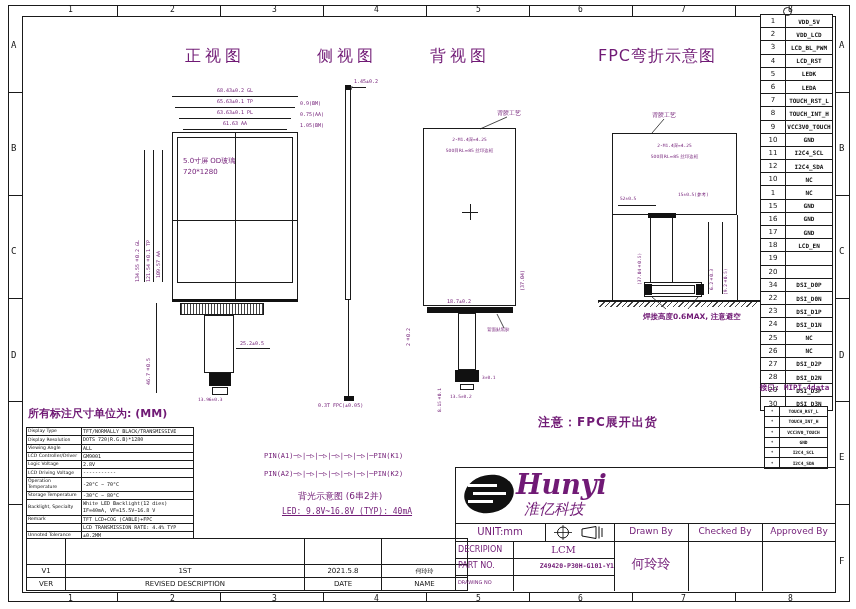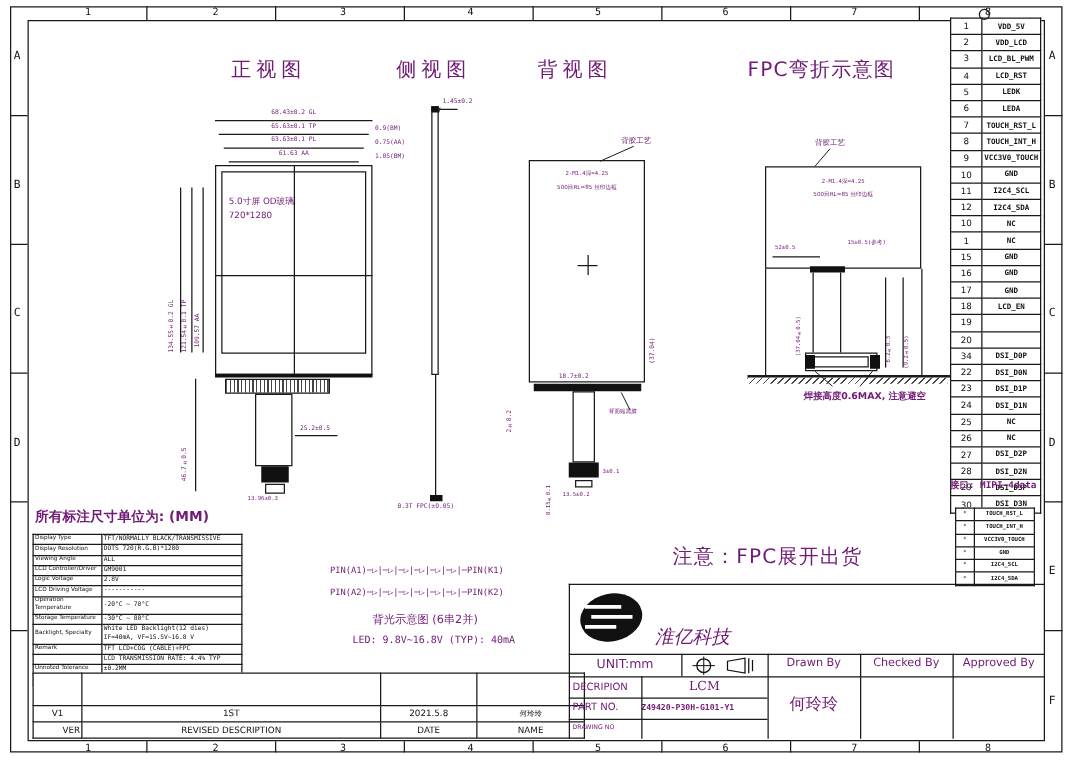--- a/index.html
+++ b/index.html
@@ -84,26 +84,26 @@
   <div class="t" style="left:652px;top:112px;font-size:6px">背胶工艺</div>
   <div class="t dim45 mono" style="left:612px;top:144px;width:125px;text-align:center">2-M1.4深=4.25</div>
   <div class="t dim45" style="left:612px;top:155px;width:125px;text-align:center">500目RL=85 丝印边框</div>
   <div class="t dim45 mono" style="left:620px;top:197px">52±0.5</div>
   <div class="t dim45 mono" style="left:678px;top:193px">15±0.5(参考)</div>
   <div class="t dim45 mono vt" style="left:710px;top:230px;height:60px">6.2±0.3</div>
   <div class="t dim45 mono vt" style="left:724px;top:225px;height:70px">(9.2±0.5)</div>
   <div class="t dim45 mono vt" style="left:638px;top:230px;height:55px">(37.04±0.5)</div>
   <div class="t" style="left:643px;top:313px;font-size:7.5px;font-weight:bold">焊接高度0.6MAX, 注意避空</div>
 
-  <div class="t" style="left:538px;top:436px;font-size:16px;font-weight:normal;letter-spacing:1px">注意：FPC展开出货</div>
+  <div class="t" style="left:538px;top:416px;font-size:12px;font-weight:bold;letter-spacing:1px">注意：FPC展开出货</div>
 
   <div class="t mono" style="left:264px;top:453px;font-size:7px"><span>PIN(A1)</span><span>─▷|─▷|─▷|─▷|─▷|─▷|─</span><span>PIN(K1)</span></div>
   <div class="t mono" style="left:264px;top:471px;font-size:7px"><span>PIN(A2)</span><span>─▷|─▷|─▷|─▷|─▷|─▷|─</span><span>PIN(K2)</span></div>
   <div class="t" style="left:298px;top:492px;font-size:9px">背光示意图 (6串2并)</div>
-  <div class="t mono" style="left:282px;top:508px;font-size:8px;">LED: 9.8V~16.8V (TYP): 40mA</div>
+  <div class="t mono" style="left:282px;top:508px;font-size:8px;text-decoration:underline">LED: 9.8V~16.8V (TYP): 40mA</div>
 
   <div class="t" style="left:28px;top:408px;font-size:11px;font-weight:bold">所有标注尺寸单位为: (MM)</div>
 
   <table class="dtab" id="pin-tab">
       <tbody id="pin-body">
         <tr>
           <td class="pn">1</td>
           <td class="pv">VDD_5V</td>
         </tr>
         <tr>
@@ -318,55 +318,56 @@
           <td style="width:74px;"></td>
           <td style="width:83px;"></td>
         </tr>
         <tr style="height:13px">
           <td style="width:36px;">V1</td>
           <td style="width:236px;">1ST</td>
           <td style="width:74px;">2021.5.8</td>
           <td style="width:83px;font-size:6px;">何玲玲</td>
         </tr>
         <tr style="height:13px">
-          <td style="width:36px;text-align:right;">VER</td>
+          <td style="width:36px;">VER</td>
           <td style="width:236px;">REVISED DESCRIPTION</td>
           <td style="width:74px;">DATE</td>
           <td style="width:83px;">NAME</td>
         </tr>
       </tbody>
     </table>
 
   <div class="abs" style="left:462px;top:471px">
     <svg width="58" height="48" viewBox="0 0 58 48">
       <ellipse cx="27" cy="23" rx="25" ry="19" fill="#111" transform="rotate(-12 27 23)"></ellipse>
       <rect x="6" y="13" width="29" height="3" fill="#fff"></rect>
       <rect x="11" y="21" width="33" height="3" fill="#fff"></rect>
       <rect x="6" y="29" width="25" height="3" fill="#fff"></rect>
     </svg>
   </div>
+  <div class="t" style="left:516px;top:470px;font-size:27px;font-style:italic;font-weight:bold;font-family:'DejaVu Serif',serif">Hunyi</div>
   <div class="t" style="left:524px;top:501px;font-size:15px;font-style:italic;font-weight:normal">淮亿科技</div>
   <div class="t" style="left:455px;top:526px;width:90px;text-align:center;font-size:10px">UNIT:mm</div>
   <div class="abs" style="left:552px;top:525px">
     <svg width="58" height="15" viewBox="0 0 58 15">
       <circle cx="11" cy="7.5" r="5.5" fill="none" stroke="#111" stroke-width="1"></circle>
       <line x1="2" y1="7.5" x2="20" y2="7.5" stroke="#111" stroke-width="0.8"></line>
       <line x1="11" y1="0" x2="11" y2="15" stroke="#111" stroke-width="0.8"></line>
       <path d="M30 4 L44 1.5 L44 13.5 L30 11 Z" fill="none" stroke="#111" stroke-width="1"></path>
       <line x1="47" y1="1.5" x2="47" y2="13.5" stroke="#111" stroke-width="1"></line>
       <line x1="50" y1="3" x2="50" y2="12" stroke="#111" stroke-width="1"></line>
     </svg>
   </div>
   <div class="t" style="left:614px;top:527px;width:74px;text-align:center;font-size:9px">Drawn By</div>
   <div class="t" style="left:688px;top:527px;width:74px;text-align:center;font-size:9px">Checked By</div>
   <div class="t" style="left:762px;top:527px;width:74px;text-align:center;font-size:9px">Approved By</div>
   <div class="t" style="left:458px;top:546px;font-size:8px">DECRIPION</div>
   <div class="t" style="left:513px;top:544px;width:101px;text-align:center;font-size:10px;font-family:'DejaVu Serif',serif">LCM</div>
   <div class="t" style="left:458px;top:562px;font-size:8px">PART NO.</div>
-  <div class="t mono" style="left:513px;top:563px;width:101px;text-align:left;font-size:6.5px;font-weight:bold">Z49420-P30H-G101-Y1</div>
+  <div class="t mono" style="left:513px;top:563px;width:101px;text-align:right;font-size:6.5px;font-weight:bold">Z49420-P30H-G101-Y1</div>
   <div class="t" style="left:458px;top:580px;font-size:5px">DRAWING NO</div>
   <div class="t" style="left:614px;top:557px;width:74px;text-align:center;font-size:13px">何玲玲</div>
 
   <svg class="abs" style="left:0;top:0" width="856" height="609">
     <g stroke="#1a1a1a" stroke-width="0.8" fill="none">
       <line x1="507" y1="117" x2="480" y2="129"></line>
       <line x1="497" y1="314" x2="504" y2="328"></line>
       <line x1="664" y1="119" x2="652" y2="133"></line>
       <line x1="652" y1="297" x2="666" y2="309"></line>
       <line x1="698" y1="297" x2="688" y2="309"></line>

